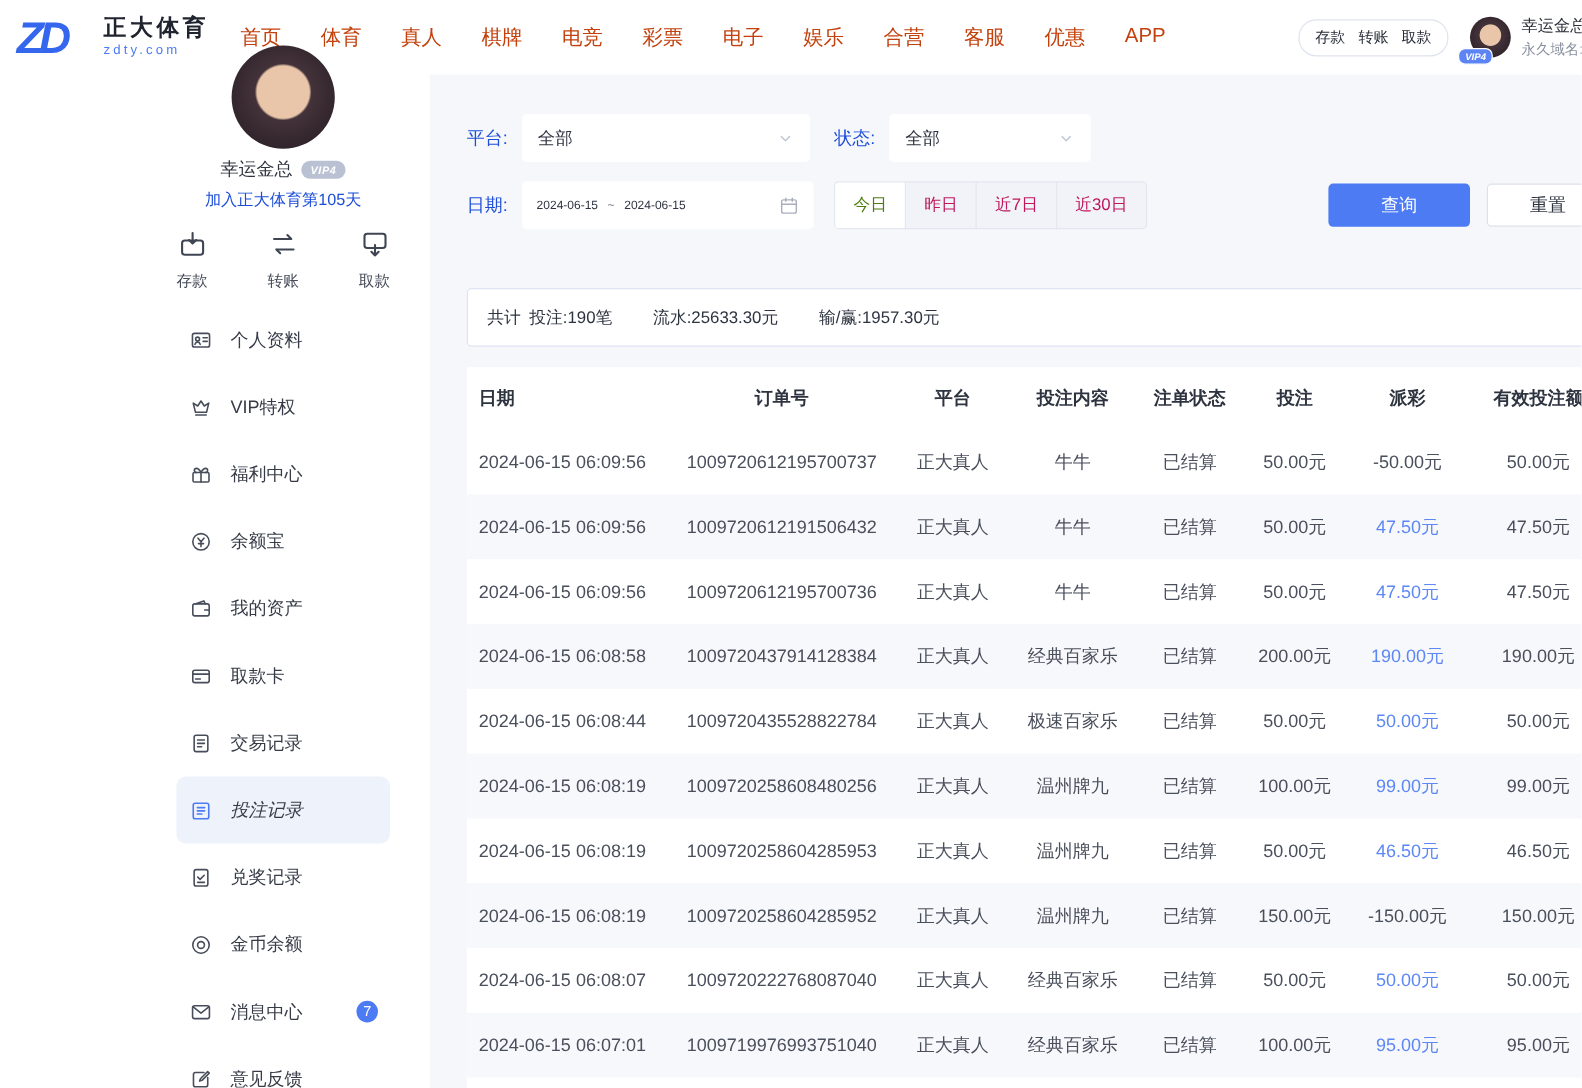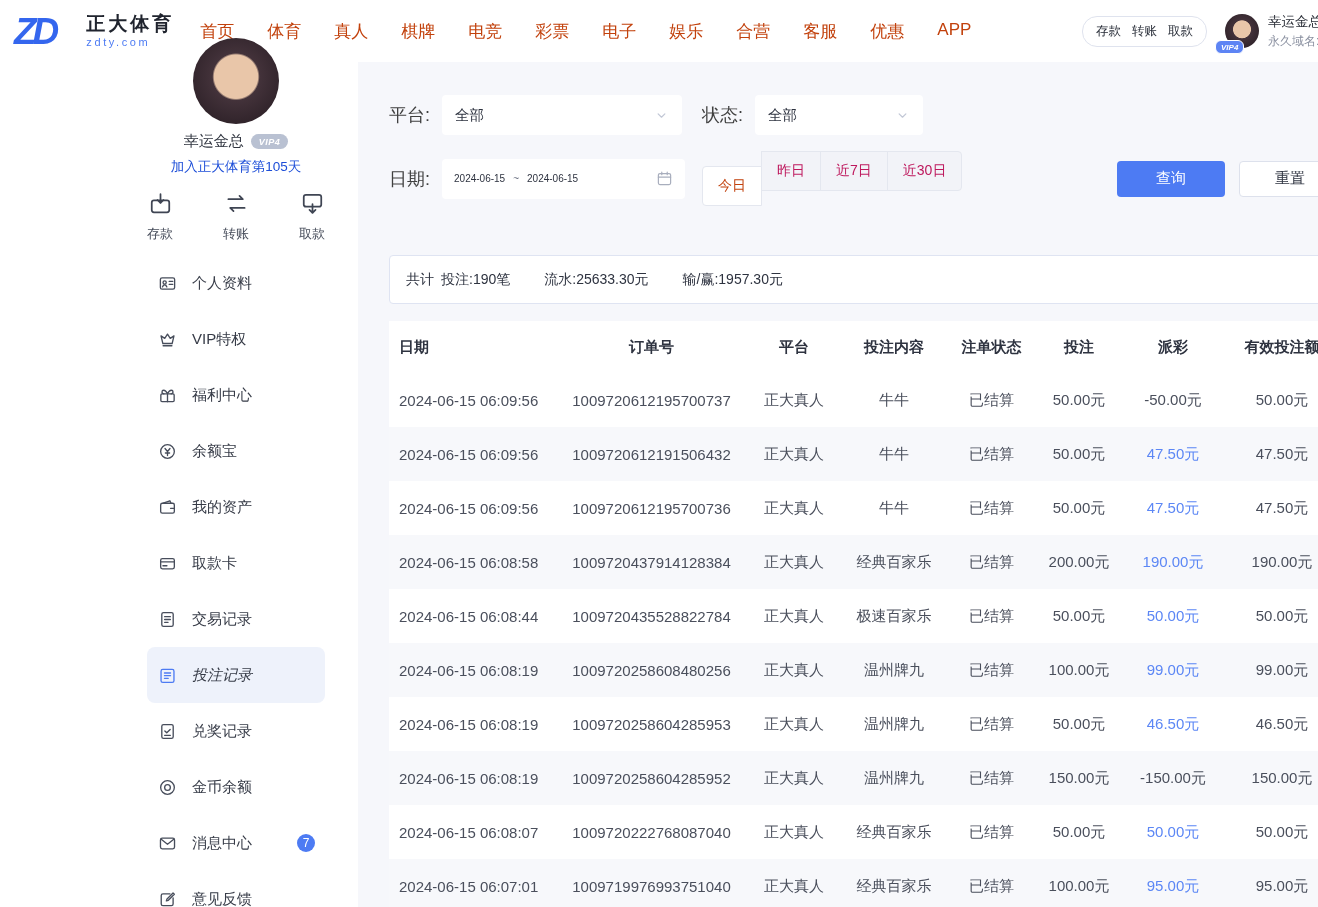--- a/index.html
+++ b/index.html
@@ -46,38 +46,38 @@
   .menu-item .icon { color:#474d5b; display:flex; }
   .menu-item .icon svg { width:19px; height:19px; }
   .menu-item.active { background:#eef2fb;font-style:italic; }
   .menu-item.active .icon { color:#4d7bf3; }
   .menu-badge { margin-left:auto; margin-right:10px; min-width:18px; height:18px; border-radius:50%; background:#4d7bf3; color:#fff; font-size:12px; display:flex; align-items:center; justify-content:center; }
 
   
   .main { flex:1; background:#f6f7fb; padding:33px 0 0 31px; overflow:hidden; }
   .filter-row { display:flex; align-items:center; width:952px; }
   .filter-row2 { margin-top:16px; }
-  .filter-label { font-size:18px; color:#404040; margin-right:12px; white-space:nowrap; }
+  .filter-label { font-size:15px; color:#1d4ed8; margin-right:12px; white-space:nowrap; }
   .select { background:#fff; border-radius:4px; height:40px; display:flex; align-items:center; justify-content:space-between; padding:0 13px; font-size:14.5px; color:#2e3340; cursor:pointer; }
   .select-platform { width:240px; }
   .select-status { width:168px; }
   .status-label { margin-left:20px; }
   .chevron { color:#c2c8d6; display:flex; }
   .chevron svg { width:15px; height:15px; }
   .date-box { width:243px; height:40px; background:#fff; border-radius:4px; display:flex; align-items:center; padding:0 12px; font-size:10px; color:#2e3340; gap:8px; cursor:pointer; }
   .date-sep { color:#6a7080; }
   .cal-icon { margin-left:auto; color:#a8aebd; display:flex; }
   .cal-icon svg { width:17px; height:17px; }
   .range-group { display:flex; margin-left:17px; }
   .range-btn { height:40px; padding:0 15px; display:flex; align-items:center; font-size:14px; color:#be185d; background:#f2f3f8; border:1px solid #e4e7ef; margin-left:-1px; cursor:pointer; font-family:inherit; }
   .range-btn:first-child { border-radius:4px 0 0 4px; margin-left:0; }
   .range-btn:last-child { border-radius:0 4px 4px 0; }
-  .range-btn.active { background:#fff; color:#c2410c; position:relative; z-index:1;margin-top:15px; }
+  .range-btn.active { background:#fff; color:#4d7c0f; position:relative; z-index:1; }
   .action-btns { margin-left:auto; display:flex; gap:14px; }
-  .btn-primary { width:108px; height:36px; background:#4d7bf3; color:#fff; border:none; border-radius:4px; font-size:15px; cursor:pointer; font-family:inherit; }
+  .btn-primary { width:118px; height:36px; background:#4d7bf3; color:#fff; border:none; border-radius:4px; font-size:15px; cursor:pointer; font-family:inherit; }
   .btn-ghost { width:102px; height:36px; background:#fff; border:1px solid #dde1ec; color:#2e3340; border-radius:4px; font-size:15px; cursor:pointer; font-family:inherit; }
 
   .summary-bar { margin-top:49px; width:952px; height:49px; background:#fff; border:1px solid #dfe4f2; border-radius:4px; display:flex; align-items:center; padding:0 16px; font-size:14px; color:#2e3340; }
   .summary-prefix { margin-right:7px; }
   .summary-item + .summary-item { margin-left:34px; }
 
   .table-card { margin-top:17px; width:948px; height:602px; background:#fff; }
   .t-grid { display:grid; grid-template-columns:170px 185px 100px 100px 95px 80px 108px 110px; align-items:center; }
   .t-header { height:52px; font-size:15px; font-weight:600; color:#2e3340; }
   .t-row { height:54px; font-size:15px; color:#4a4f5c; }

